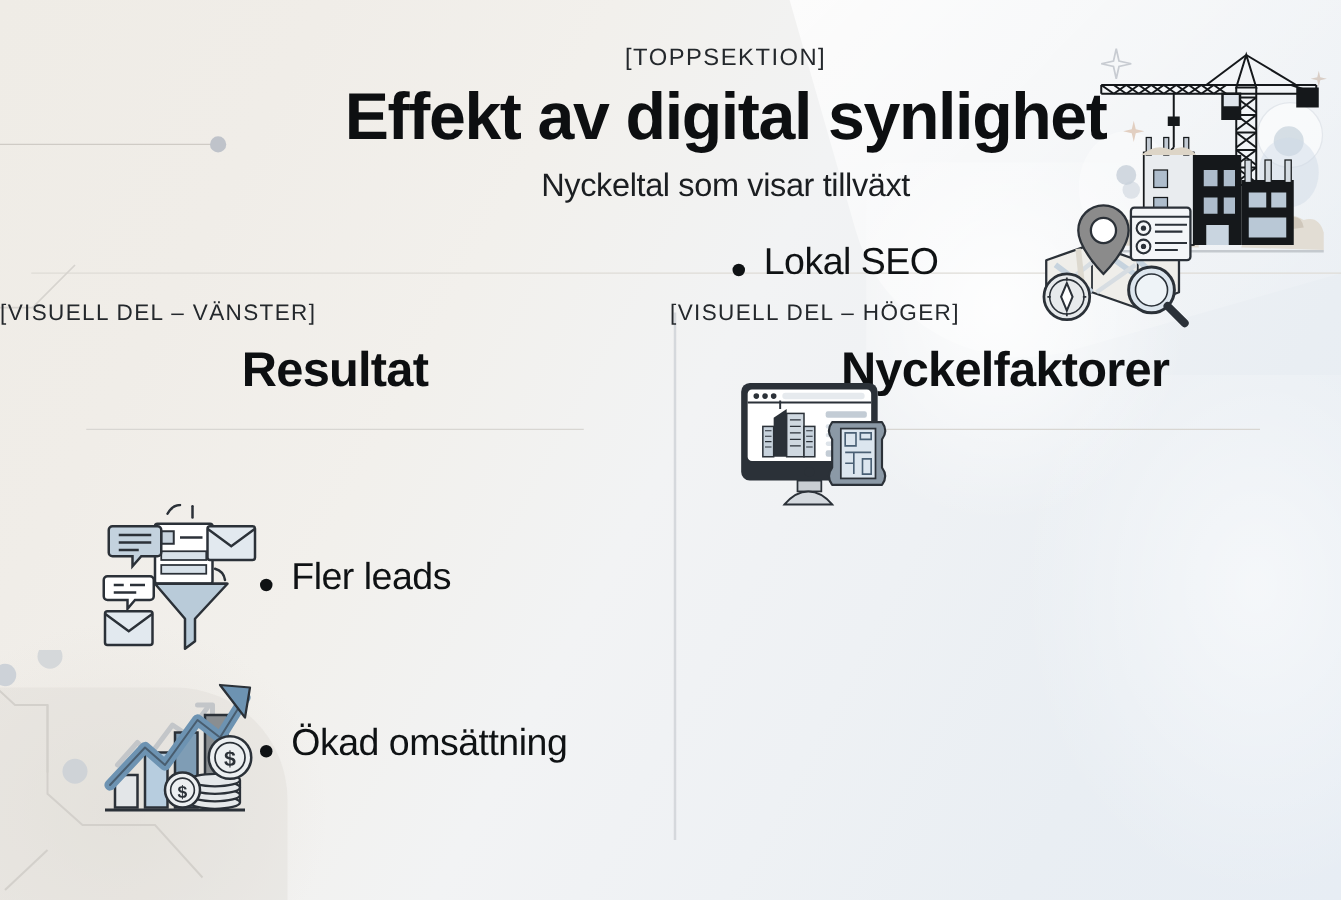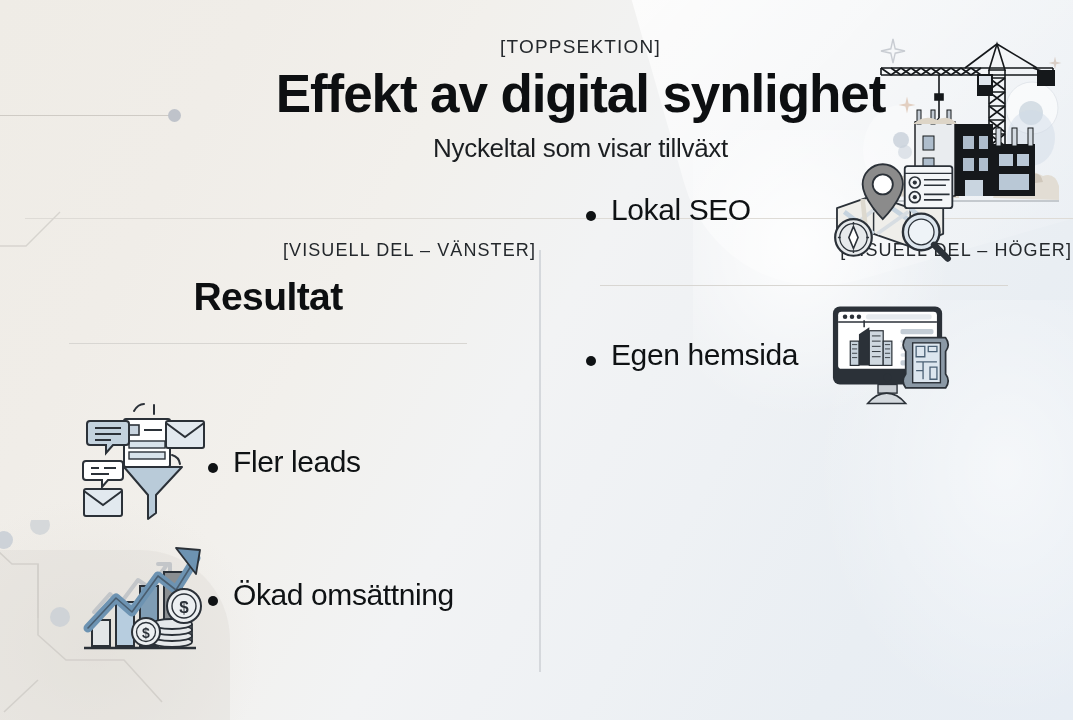--- a/index.html
+++ b/index.html
@@ -163,21 +163,21 @@
     position: absolute;
     left: 539px;
     top: 250px;
     width: 2px;
     height: 422px;
     background: #d5d8dc;
     z-index: 3;
   }
 
   .col-eyebrow {
-    text-align: right;
+    text-align: left;
     font-size: 18px;
     letter-spacing: 1.1px;
     color: #24282c;
     margin: 0;
   }
   .col-title {
     text-align: center;
     font-size: 39px;
     font-weight: 700;
     color: #0d0f11;
@@ -457,20 +457,21 @@
         </div>
         <div class="bullet-text">
           <span class="bullet-dot"></span>
           <span class="bullet-label">Ökad omsättning</span>
         </div>
       </div>
     </div>
 
     <div class="col col-right">
       <p class="col-eyebrow">[VISUELL DEL – HÖGER]</p>
+      <h2 class="col-title">Nyckelfaktorer</h2>
       <div class="col-rule"></div>
     </div>
   </div>
 
   <div class="row r1r" style="z-index:5;">
     <div class="row-right-inner">
       <div class="bullet-text">
         <span class="bullet-dot"></span>
         <span class="bullet-label right-text">Lokal SEO</span>
       </div>
@@ -505,24 +506,20 @@
           <circle cx="30" cy="90" r="15" fill="none" stroke="#2b3138" stroke-width="1.4"></circle>
           <path d="M30 78 L35 90 L30 102 L25 90 Z" fill="#ffffff" stroke="#2b3138" stroke-width="1.8"></path>
           <path d="M30 73 v3 M30 104 v3 M13 90 h3 M44 90 h3" stroke="#2b3138" stroke-width="1.6"></path>
         </svg>
       </div>
     </div>
   </div>
 
   <div class="row r2r" style="z-index:5;">
     <div class="row-right-inner">
-      <div class="bullet-text">
-        <span class="bullet-dot"></span>
-        <span class="bullet-label right-text">Egen hemsida</span>
-      </div>
       <div class="icon-box">
         <svg width="150" height="124" viewBox="0 0 150 124">
 
           <rect x="8" y="6" width="126" height="90" rx="8" fill="#2b3138"></rect>
           <rect x="14" y="12" width="114" height="66" rx="4" fill="#ffffff"></rect>
           <path d="M14 24 h114" stroke="#2b3138" stroke-width="1.8"></path>
           <circle cx="22" cy="18" r="2.6" fill="#2b3138"></circle>
           <circle cx="30" cy="18" r="2.6" fill="#2b3138"></circle>
           <circle cx="38" cy="18" r="2.6" fill="#2b3138"></circle>
           <rect x="46" y="15" width="76" height="6" rx="3" fill="#e6eaee"></rect>

